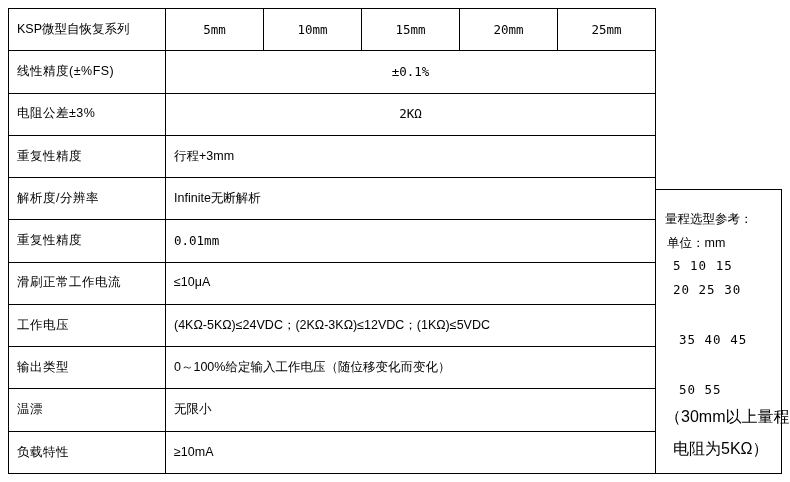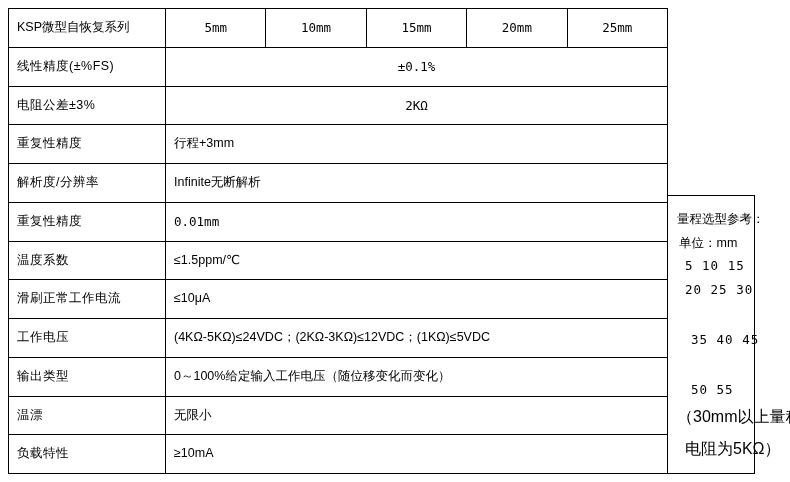--- a/index.html
+++ b/index.html
@@ -60,25 +60,25 @@
   td.center {
     text-align: center;
   }
   td.val {
     font-size: 12.5px;
   }
   .mono {
     font-family: "DejaVu Sans Mono", "Liberation Mono", monospace;
   }
   .side {
-    width: 88px;
+    width: 127px;
     border: 1px solid #000;
     border-left: none;
     box-sizing: border-box;
-    padding: 16px 8px 6px 10px;
+    padding: 22px 8px 6px 10px;
     font-size: 12.5px;
     line-height: 1.15;
     margin-left: -1px;
   }
   .side .row {
     margin-bottom: 7px;
     white-space: nowrap;
   }
   .side .title {
     margin-bottom: 9px;
@@ -132,24 +132,20 @@
         <tr>
           <td class="label">解析度/分辨率</td>
           <td class="val" colspan="5">Infinite无断解析</td>
         </tr>
 
         <tr>
           <td class="label">重复性精度</td>
           <td class="val mono" colspan="5">0.01mm</td>
         </tr>
 
-        <tr>
-          <td class="label">温度系数</td>
-          <td class="val" colspan="5">≤1.5ppm/℃</td>
-        </tr>
 
         <tr>
           <td class="label">滑刷正常工作电流</td>
           <td class="val" colspan="5">≤10μA</td>
         </tr>
 
         <tr>
           <td class="label">工作电压</td>
           <td class="val" colspan="5">(4KΩ-5KΩ)≤24VDC；(2KΩ-3KΩ)≤12VDC；(1KΩ)≤5VDC</td>
         </tr>

